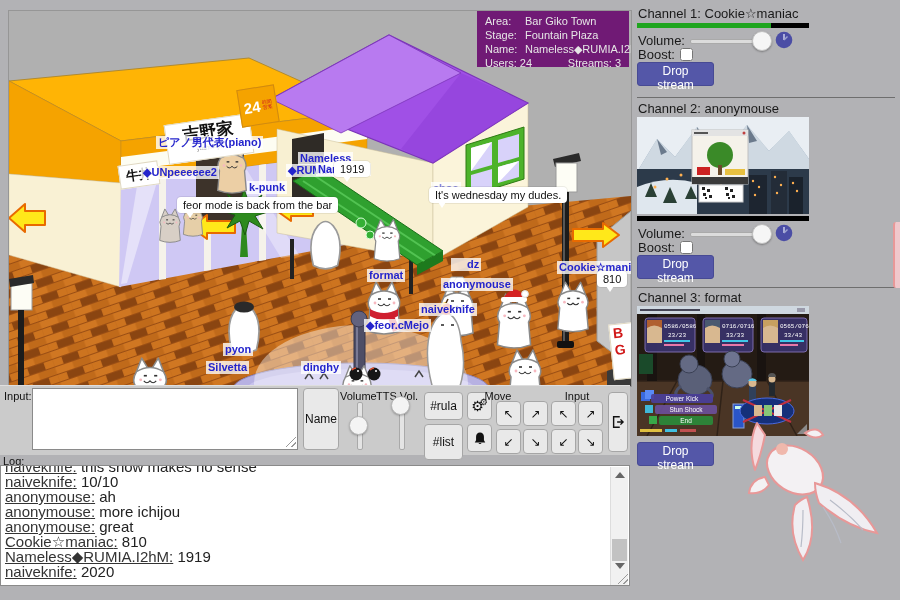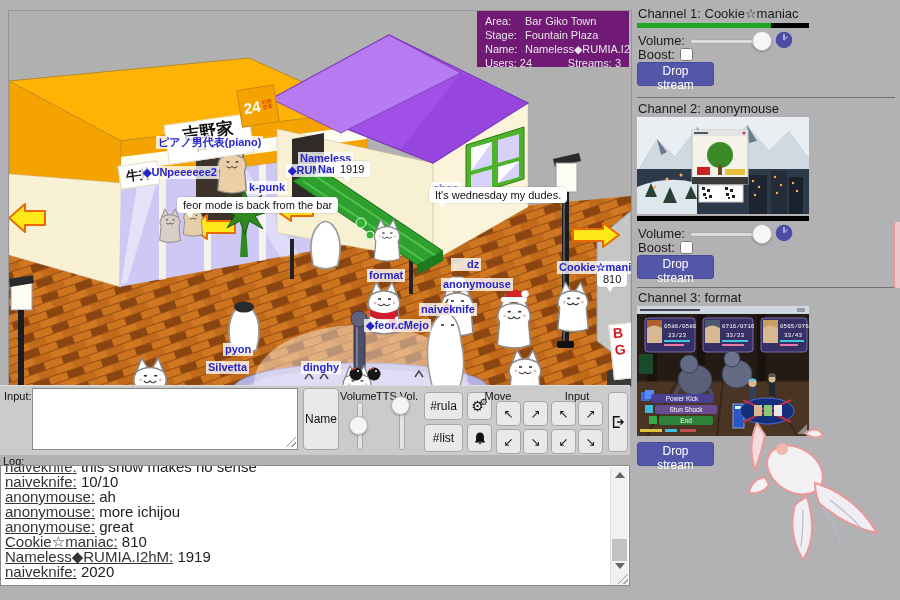--- a/index.html
+++ b/index.html
@@ -302,21 +302,21 @@
     <button class="btn" style="left:303px;top:2px;width:36px;height:62px;">Name</button>
 
     <span class="small-label" style="left:340px;top:4px;">Volume</span>
     <span class="small-label" style="left:376px;top:4px;">TTS Vol.</span>
     <div class="vtrack" style="left:357px;top:16px;"></div>
     <div class="vthumb" style="left:349px;top:30px;"></div>
     <div class="vtrack" style="left:399px;top:16px;"></div>
     <div class="vthumb" style="left:391px;top:10px;"></div>
 
     <button class="btn" style="left:424px;top:6px;width:39px;height:28px;">#rula</button>
-    <button class="btn" style="left:424px;top:38px;width:39px;height:28px;">#list</button>
+    <button class="btn" style="left:424px;top:38px;width:39px;height:36px;">#list</button>
     <button class="btn" style="left:467px;top:6px;width:25px;height:28px;">
       <span style="font-size:14px;">⚙</span>
         <span style="font-size:9px;margin:-8px 0 0 -4px;">⚙</span>
     </button>
     <button class="btn" style="left:467px;top:38px;width:25px;height:28px;">
       <svg width="14" height="15" viewBox="0 0 16 16">
           <path d="M8 1 C5.2 1 3.5 3 3.5 6 V10 L2 12.5 H14 L12.5 10 V6 C12.5 3 10.8 1 8 1 Z" fill="#111"></path>
           <path d="M6.3 13.2 a1.8 1.8 0 0 0 3.4 0 Z" fill="#111"></path>
         </svg>
     </button>

